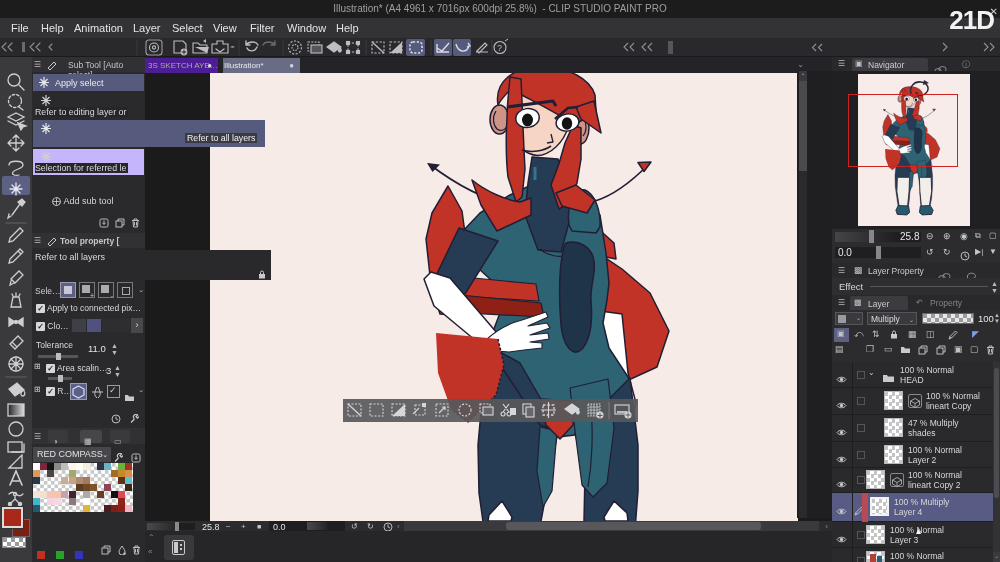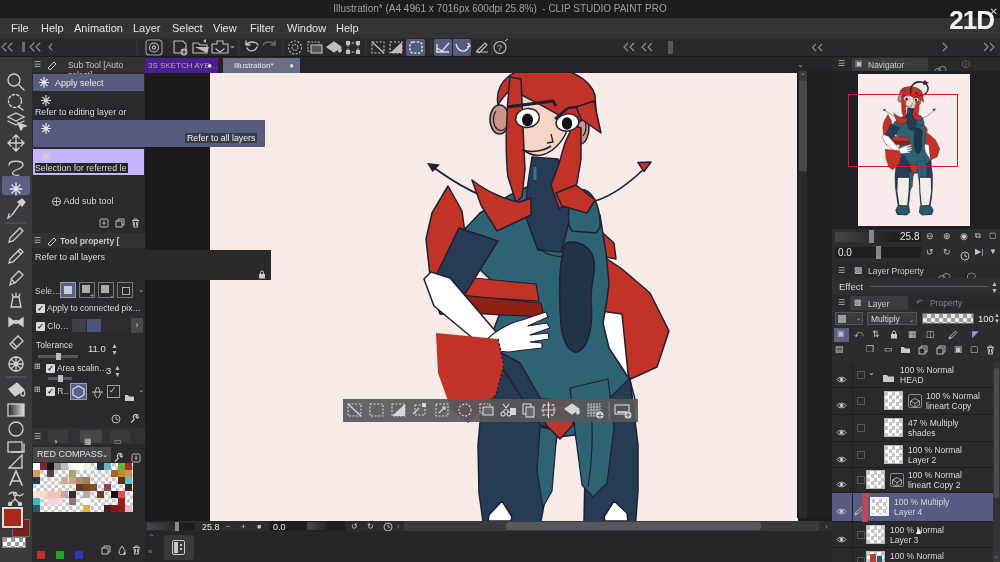--- a/index.html
+++ b/index.html
@@ -15,21 +15,21 @@
 #logo{right:6px;top:5px;color:#f2f2f2;font-size:26px;font-weight:bold;letter-spacing:-1px;}
 #logox{right:2px;top:6px;color:#cfcfcf;font-size:10px;}
 
 #lstrip{left:0;top:57px;width:32px;height:505px;background:#3a3a3c;}
 
 #lpanel{left:32px;top:57px;width:113px;height:505px;background:#2a2a2c;z-index:10;}
 
 #cwrap{left:145px;top:57px;width:687px;height:505px;background:#1b1b1b;}
 #tabbar{left:145px;top:57px;width:687px;height:16px;background:#242428;}
 .tab1{position:absolute;left:0;top:1px;width:73px;height:15px;background:#4c1d95;color:#a9a9ad;font-size:8px;line-height:15px;padding-left:3px;}
-.tab2{position:absolute;left:78px;top:1px;width:77px;height:15px;background:#686d85;color:#e8e8ee;font-size:8px;line-height:15px;padding-left:11px;}
+.tab2{position:absolute;left:78px;top:1px;width:77px;height:15px;background:#686d85;color:#e8e8ee;font-size:8px;line-height:15px;padding-left:1px;}
 #page{left:210px;top:73px;width:588px;height:448px;background:#f7ebe8;overflow:hidden;}
 #statusbar{left:145px;top:521px;width:687px;height:10px;background:#2c2c2e;color:#c9c9c9;font-size:8px;}
 #bottomstrip{left:145px;top:531px;width:687px;height:31px;background:#262628;}
 
 #rpanel{left:832px;top:57px;width:168px;height:505px;background:#2c2c2e;}
 #rgutter{left:797px;top:71px;width:35px;height:447px;background:#1f1f21;}
 
 
 #lstrip svg{display:block;}
 .chk{display:inline-block;width:9px;height:9px;background:#d8d8d8;border-radius:1px;color:#222;font-size:8px;line-height:9px;text-align:center;font-weight:bold;}

